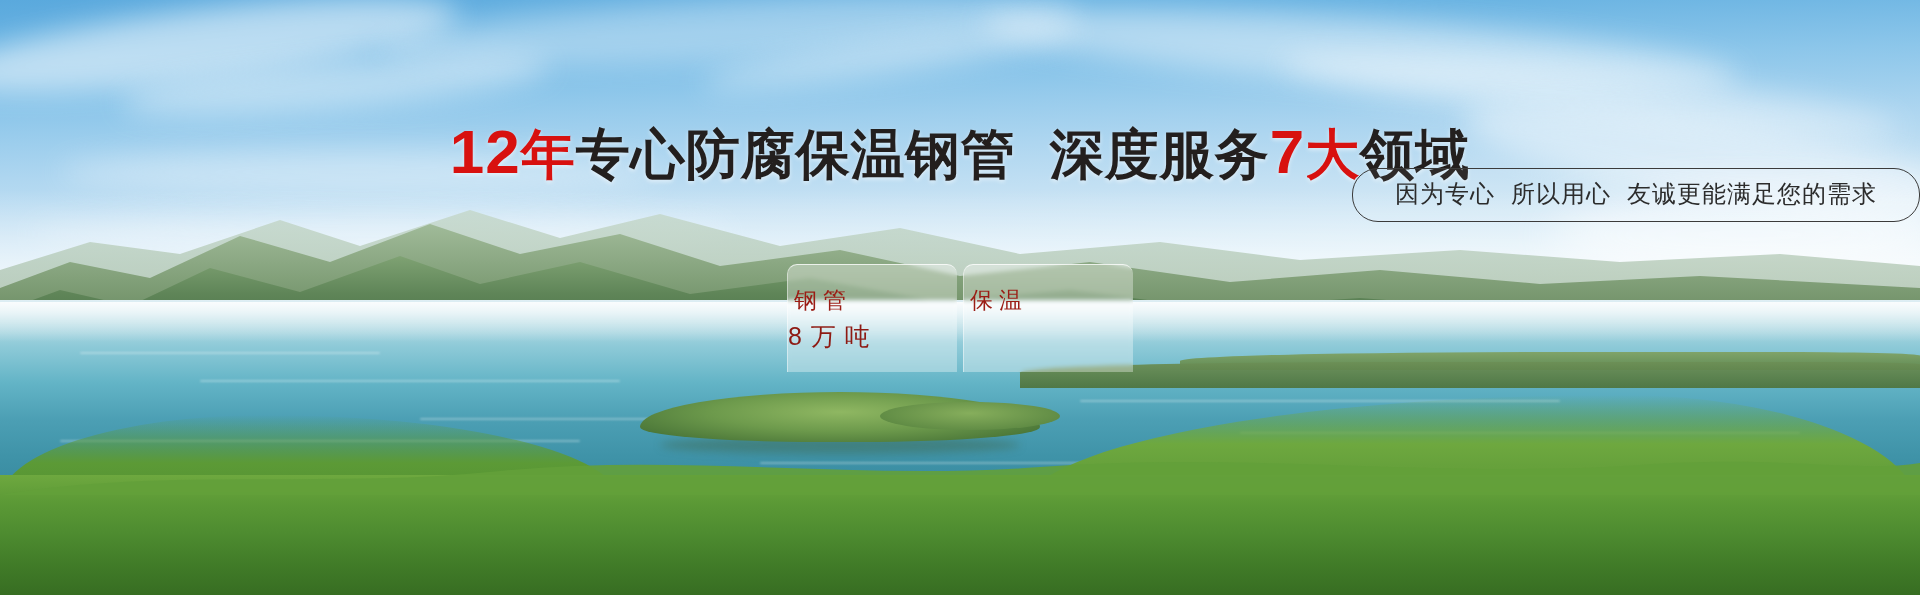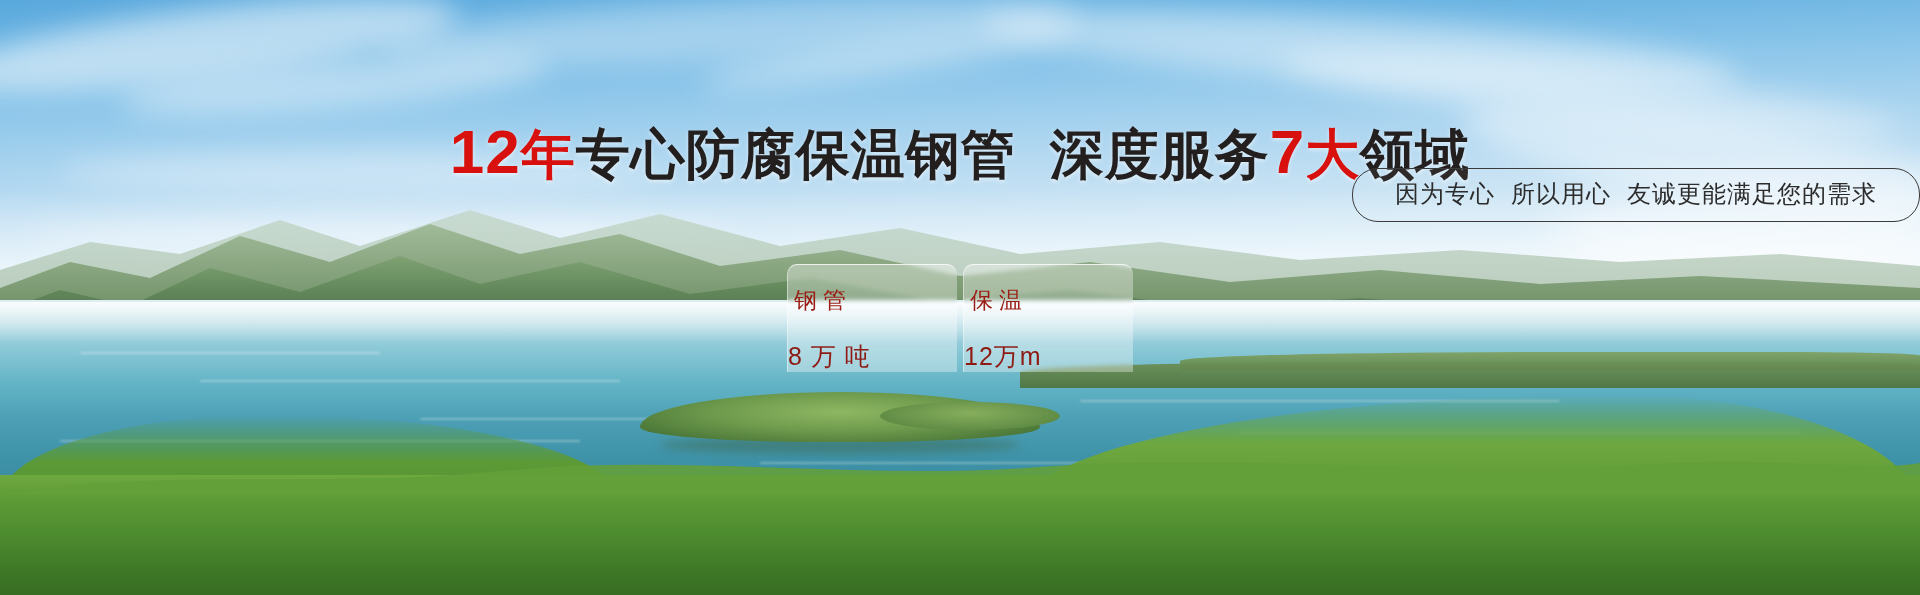--- a/index.html
+++ b/index.html
@@ -138,21 +138,21 @@
     text-align:left;
     box-sizing:border-box;
     padding-top:20px;
     backdrop-filter:blur(2px);
   }
   .card .label{
     font-size:23px;color:#9b1c14;letter-spacing:6px;
     text-indent:6px;font-weight:normal;
   }
   .card .value{
-    margin-top:24px;
+    margin-top:4px;
     font-size:25px;color:#8e1a13;letter-spacing:1px;
   }
   .card .value sup{font-size:14px;vertical-align:super;}
 </style>
 </head>
 <body>
 
 <div class="banner">
 
   <div class="sky">
@@ -239,20 +239,17 @@
     <div class="card">
       <div class="label">钢管</div>
       <div class="value">
         <span>8 万 吨</span><sup></sup>
       </div>
     </div>
 
 
     <div class="card">
       <div class="label">保温</div>
-      <div class="value">
-        <span>12万m</span><sup></sup>
-      </div>
     </div>
 
   </div>
 
 </div>
 
 </body></html>

